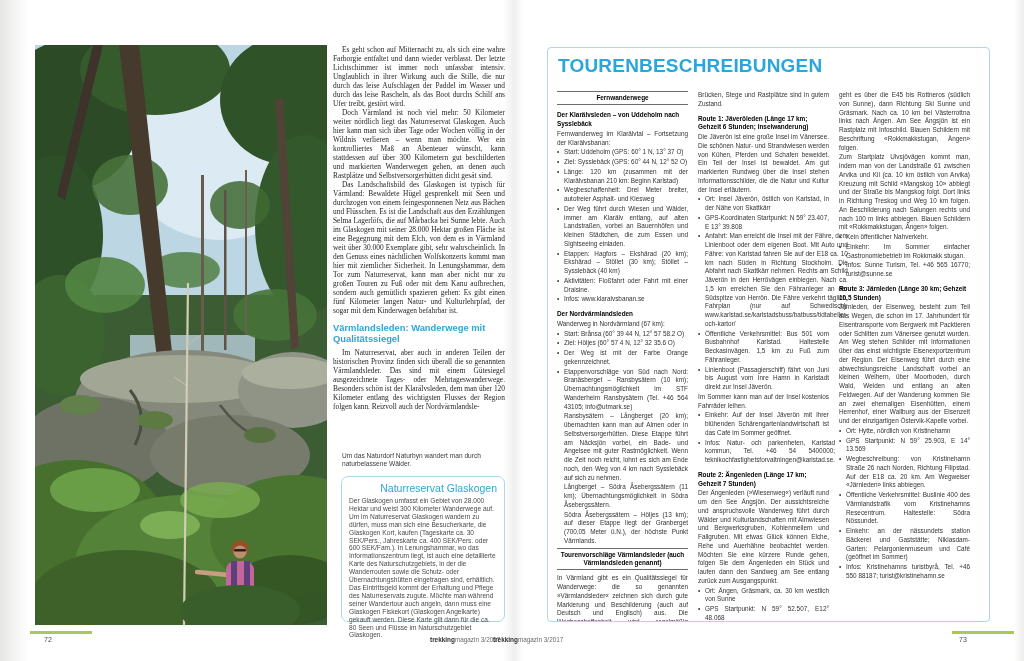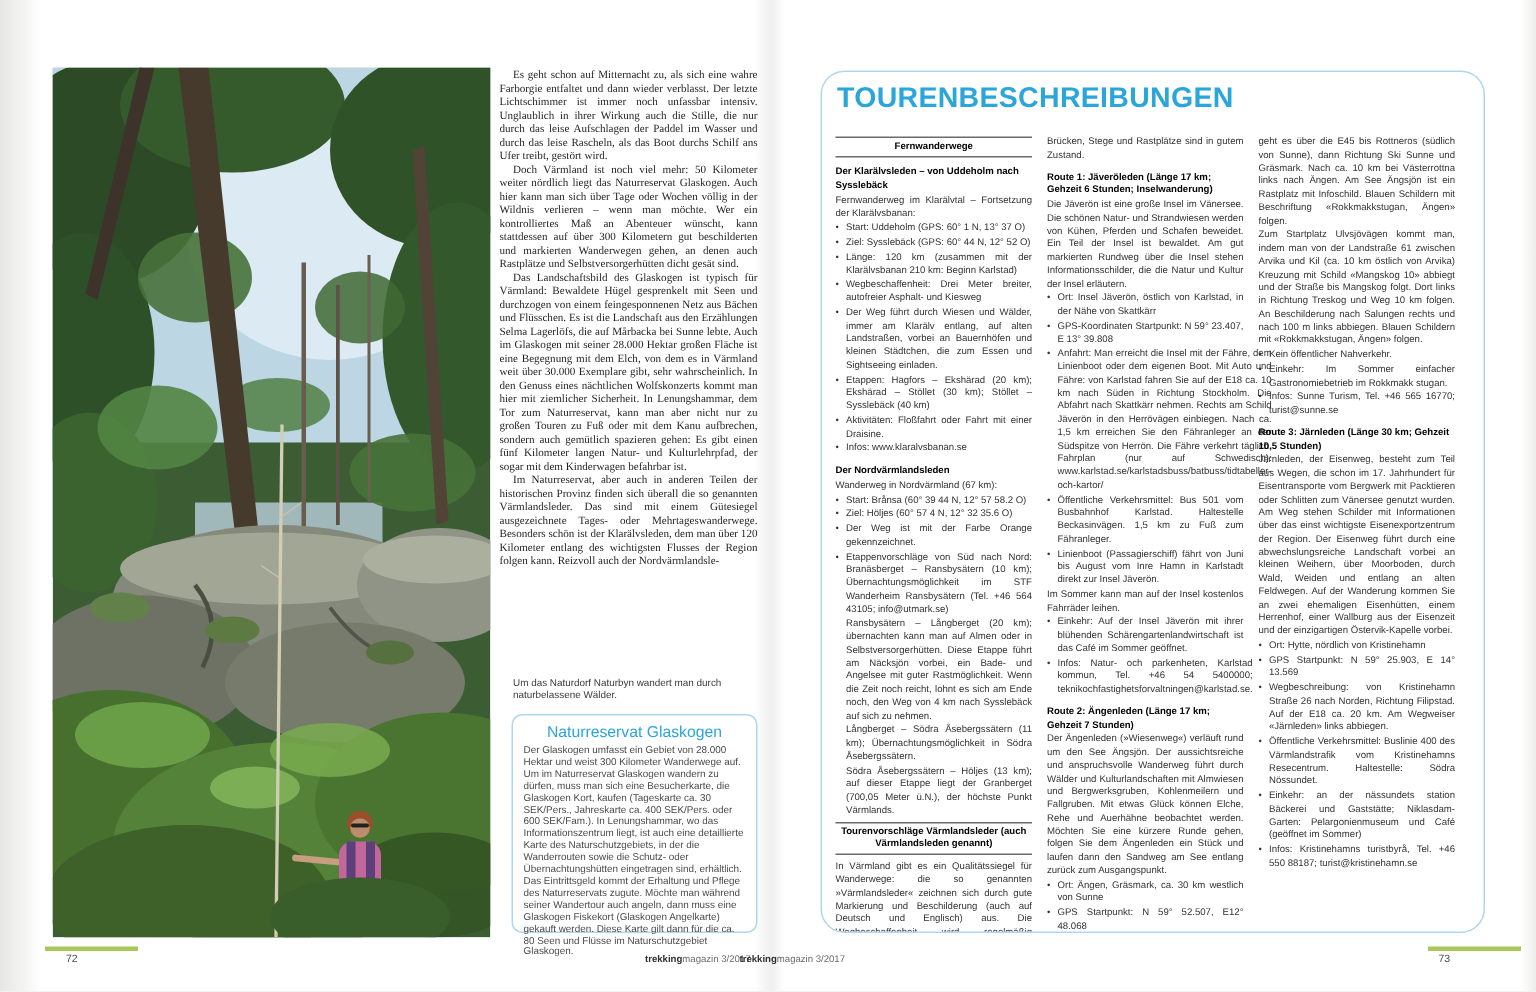--- a/index.html
+++ b/index.html
@@ -16,26 +16,26 @@
   .photo{position:absolute;left:35px;top:45px;width:292px;height:580px;overflow:hidden;}
   .article{position:absolute;left:333px;top:45px;width:172px;
            font-family:"Liberation Serif",serif;font-size:7.4px;line-height:9px;color:#1f1f1f;}
   .article .para{margin:0;text-align:justify;text-indent:9px;}
   .article .bluehead{font-family:"Liberation Sans",sans-serif;font-weight:bold;color:#2ba6da;
            font-size:9.4px;line-height:11px;margin:7px 0 4px;text-indent:0;}
   .caption{position:absolute;left:342px;top:452px;width:160px;
            font-size:6.6px;line-height:8.2px;color:#3a3a3a;}
   .infobox{position:absolute;left:341px;top:476px;width:164px;height:146px;box-sizing:border-box;
            border:1.5px solid #aed7ec;border-radius:7px;background:#fff;padding:5px 7px 4px;}
-  .infobox-title{color:#2ba6da;font-size:10.5px;line-height:12px;text-align:center;margin-bottom:3px;}
+  .infobox-title{color:#2ba6da;font-size:10.5px;line-height:12px;text-align:right;margin-bottom:3px;}
   .infobox-body{font-size:6.6px;line-height:7.9px;color:#4a4a4a;}
 
   
   .tourbox{position:absolute;left:547px;top:47px;width:443px;height:575px;box-sizing:border-box;
-           border:1.5px solid #aed7ec;border-radius:16px;background:#fff;overflow:hidden;}
+           border:1.5px solid #aed7ec;border-radius:4px;background:#fff;overflow:hidden;}
   .tourbox-title{position:absolute;left:10px;top:7px;color:#2ba6da;font-weight:bold;
            font-size:19px;letter-spacing:.2px;}
   .cols{position:absolute;left:9px;top:43px;display:flex;gap:10px;}
   .col{width:131px;font-size:6.4px;line-height:8.75px;color:#333;}
   .col .para{margin:0 0 1px;text-align:justify;}
   .col .bold{font-weight:bold;color:#000;margin:6px 0 1px;}
   .col .bold:first-child{margin-top:0;}
   .col .rule{font-weight:bold;color:#000;text-align:center;border-top:1px solid #6b6b6b;
              border-bottom:1px solid #6b6b6b;padding:2px 3px;margin:2px 0 4px;line-height:8.4px;}
   .col .rule:first-child{margin-top:0;}
@@ -125,20 +125,21 @@
       <circle cx="205" cy="507" r="6.5" fill="#bd8d6e"></circle>
       <rect x="199" y="504" width="12" height="2.6" rx="1.3" fill="#222222"></rect>
       <ellipse cx="205" cy="566" rx="60" ry="26" fill="#3a5e2b"></ellipse>
     </svg>
   </div>
 
   <div class="article">
       <div class="blk para">Es geht schon auf Mitternacht zu, als sich eine wahre Farborgie entfaltet und dann wieder verblasst. Der letzte Lichtschimmer ist immer noch unfassbar intensiv. Unglaublich in ihrer Wirkung auch die Stille, die nur durch das leise Aufschlagen der Paddel im Wasser und durch das leise Rascheln, als das Boot durchs Schilf ans Ufer treibt, gestört wird.</div>
       <div class="blk para">Doch Värmland ist noch viel mehr: 50 Kilometer weiter nördlich liegt das Naturreservat Glaskogen. Auch hier kann man sich über Tage oder Wochen völlig in der Wildnis verlieren – wenn man möchte. Wer ein kontrolliertes Maß an Abenteuer wünscht, kann stattdessen auf über 300 Kilometern gut beschilderten und markierten Wanderwegen gehen, an denen auch Rastplätze und Selbstversorgerhütten dicht gesät sind.</div>
       <div class="blk para">Das Landschaftsbild des Glaskogen ist typisch für Värmland: Bewaldete Hügel gesprenkelt mit Seen und durchzogen von einem feingesponnenen Netz aus Bächen und Flüsschen. Es ist die Landschaft aus den Erzählungen Selma Lagerlöfs, die auf Mårbacka bei Sunne lebte. Auch im Glaskogen mit seiner 28.000 Hektar großen Fläche ist eine Begegnung mit dem Elch, von dem es in Värmland weit über 30.000 Exemplare gibt, sehr wahrscheinlich. In den Genuss eines nächtlichen Wolfskonzerts kommt man hier mit ziemlicher Sicherheit. In Lenungshammar, dem Tor zum Naturreservat, kann man aber nicht nur zu großen Touren zu Fuß oder mit dem Kanu aufbrechen, sondern auch gemütlich spazieren gehen: Es gibt einen fünf Kilometer langen Natur- und Kulturlehrpfad, der sogar mit dem Kinderwagen befahrbar ist.</div>
+      <div class="blk bluehead">Värmlandsleden: Wanderwege mit Qualitätssiegel</div>
       <div class="blk para">Im Naturreservat, aber auch in anderen Teilen der historischen Provinz finden sich überall die so genannten Värmlandsleder. Das sind mit einem Gütesiegel ausgezeichnete Tages- oder Mehrtageswanderwege. Besonders schön ist der Klarälvsleden, dem man über 120 Kilometer entlang des wichtigsten Flusses der Region folgen kann. Reizvoll auch der Nordvärmlandsle-</div>
     </div>
 
   <div class="caption">Um das Naturdorf Naturbyn wandert man durch naturbelassene Wälder.</div>
 
   <div class="infobox">
     <div class="infobox-title">Naturreservat Glaskogen</div>
     <div class="infobox-body">Der Glaskogen umfasst ein Gebiet von 28.000 Hektar und weist 300 Kilometer Wanderwege auf. Um im Naturreservat Glaskogen wandern zu dürfen, muss man sich eine Besucherkarte, die Glaskogen Kort, kaufen (Tageskarte ca. 30 SEK/Pers., Jahreskarte ca. 400 SEK/Pers. oder 600 SEK/Fam.). In Lenungshammar, wo das Informationszentrum liegt, ist auch eine detaillierte Karte des Naturschutzgebiets, in der die Wanderrouten sowie die Schutz- oder Übernachtungshütten eingetragen sind, erhältlich. Das Eintrittsgeld kommt der Erhaltung und Pflege des Naturreservats zugute. Möchte man während seiner Wandertour auch angeln, dann muss eine Glaskogen Fiskekort (Glaskogen Angelkarte) gekauft werden. Diese Karte gilt dann für die ca. 80 Seen und Flüsse im Naturschutzgebiet Glaskogen.</div>
   </div>
 

